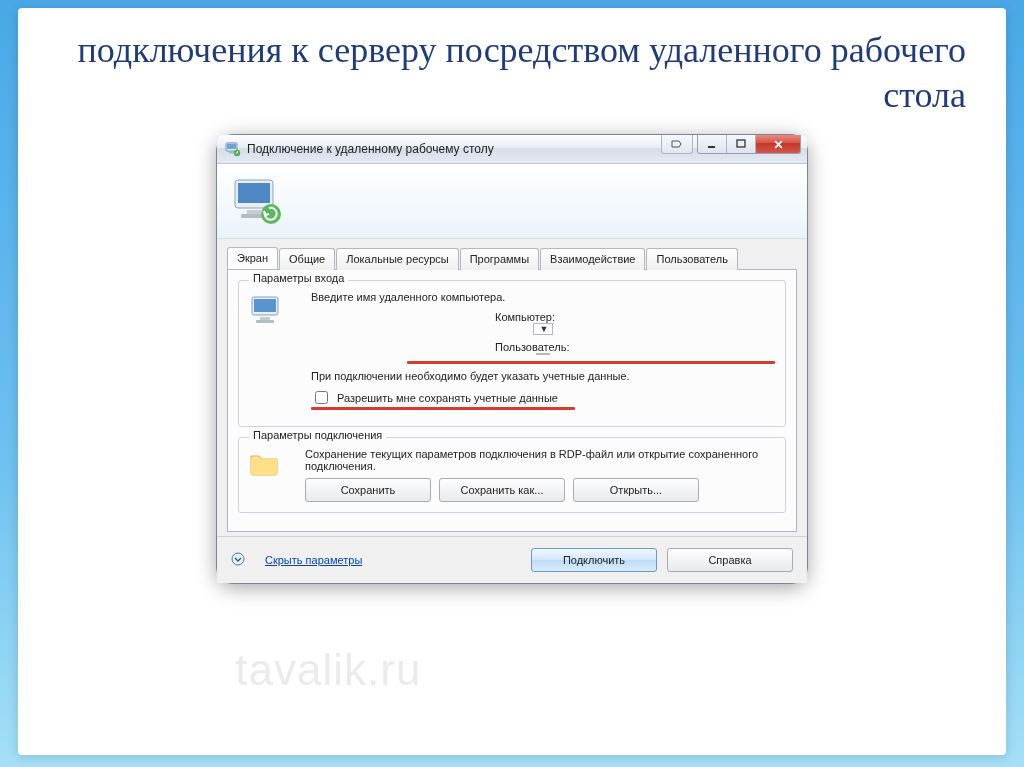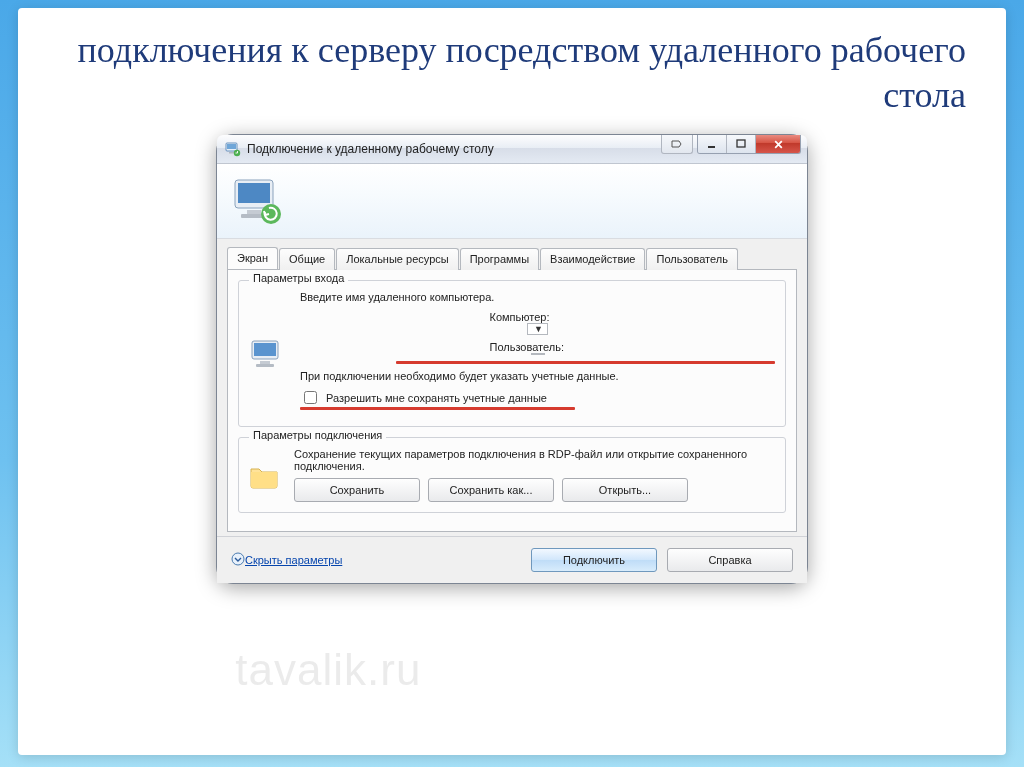--- a/index.html
+++ b/index.html
@@ -186,22 +186,22 @@
     position: absolute;
     top: -9px;
     left: 10px;
     background: #fcfcfc;
     padding: 0 4px;
     font-size: 11px;
     color: #222;
   }
   .row {
     display: flex;
-    align-items: center;
-    gap: 15px;
+    align-items: flex-start;
+    gap: 26px;
   }
   .mini-icon {
     width: 36px;
     height: 36px;
     flex-shrink: 0;
     margin-top: 2px;
   }
   .content-col {
     flex: 1;
     font-size: 11px;
@@ -298,21 +298,21 @@
     background: #f0f0f0;
     display: flex;
     align-items: center;
     padding: 0 14px;
     gap: 10px;
   }
   .footer-left {
     flex: 1;
     display: flex;
     align-items: center;
-    gap: 0;
+    gap: 20px;
     font-size: 11px;
     color: #0645ad;
     text-decoration: underline;
     cursor: default;
   }
   .watermark {
     position: absolute;
     left: 22%;
     bottom: 60px;
     font-size: 44px;

